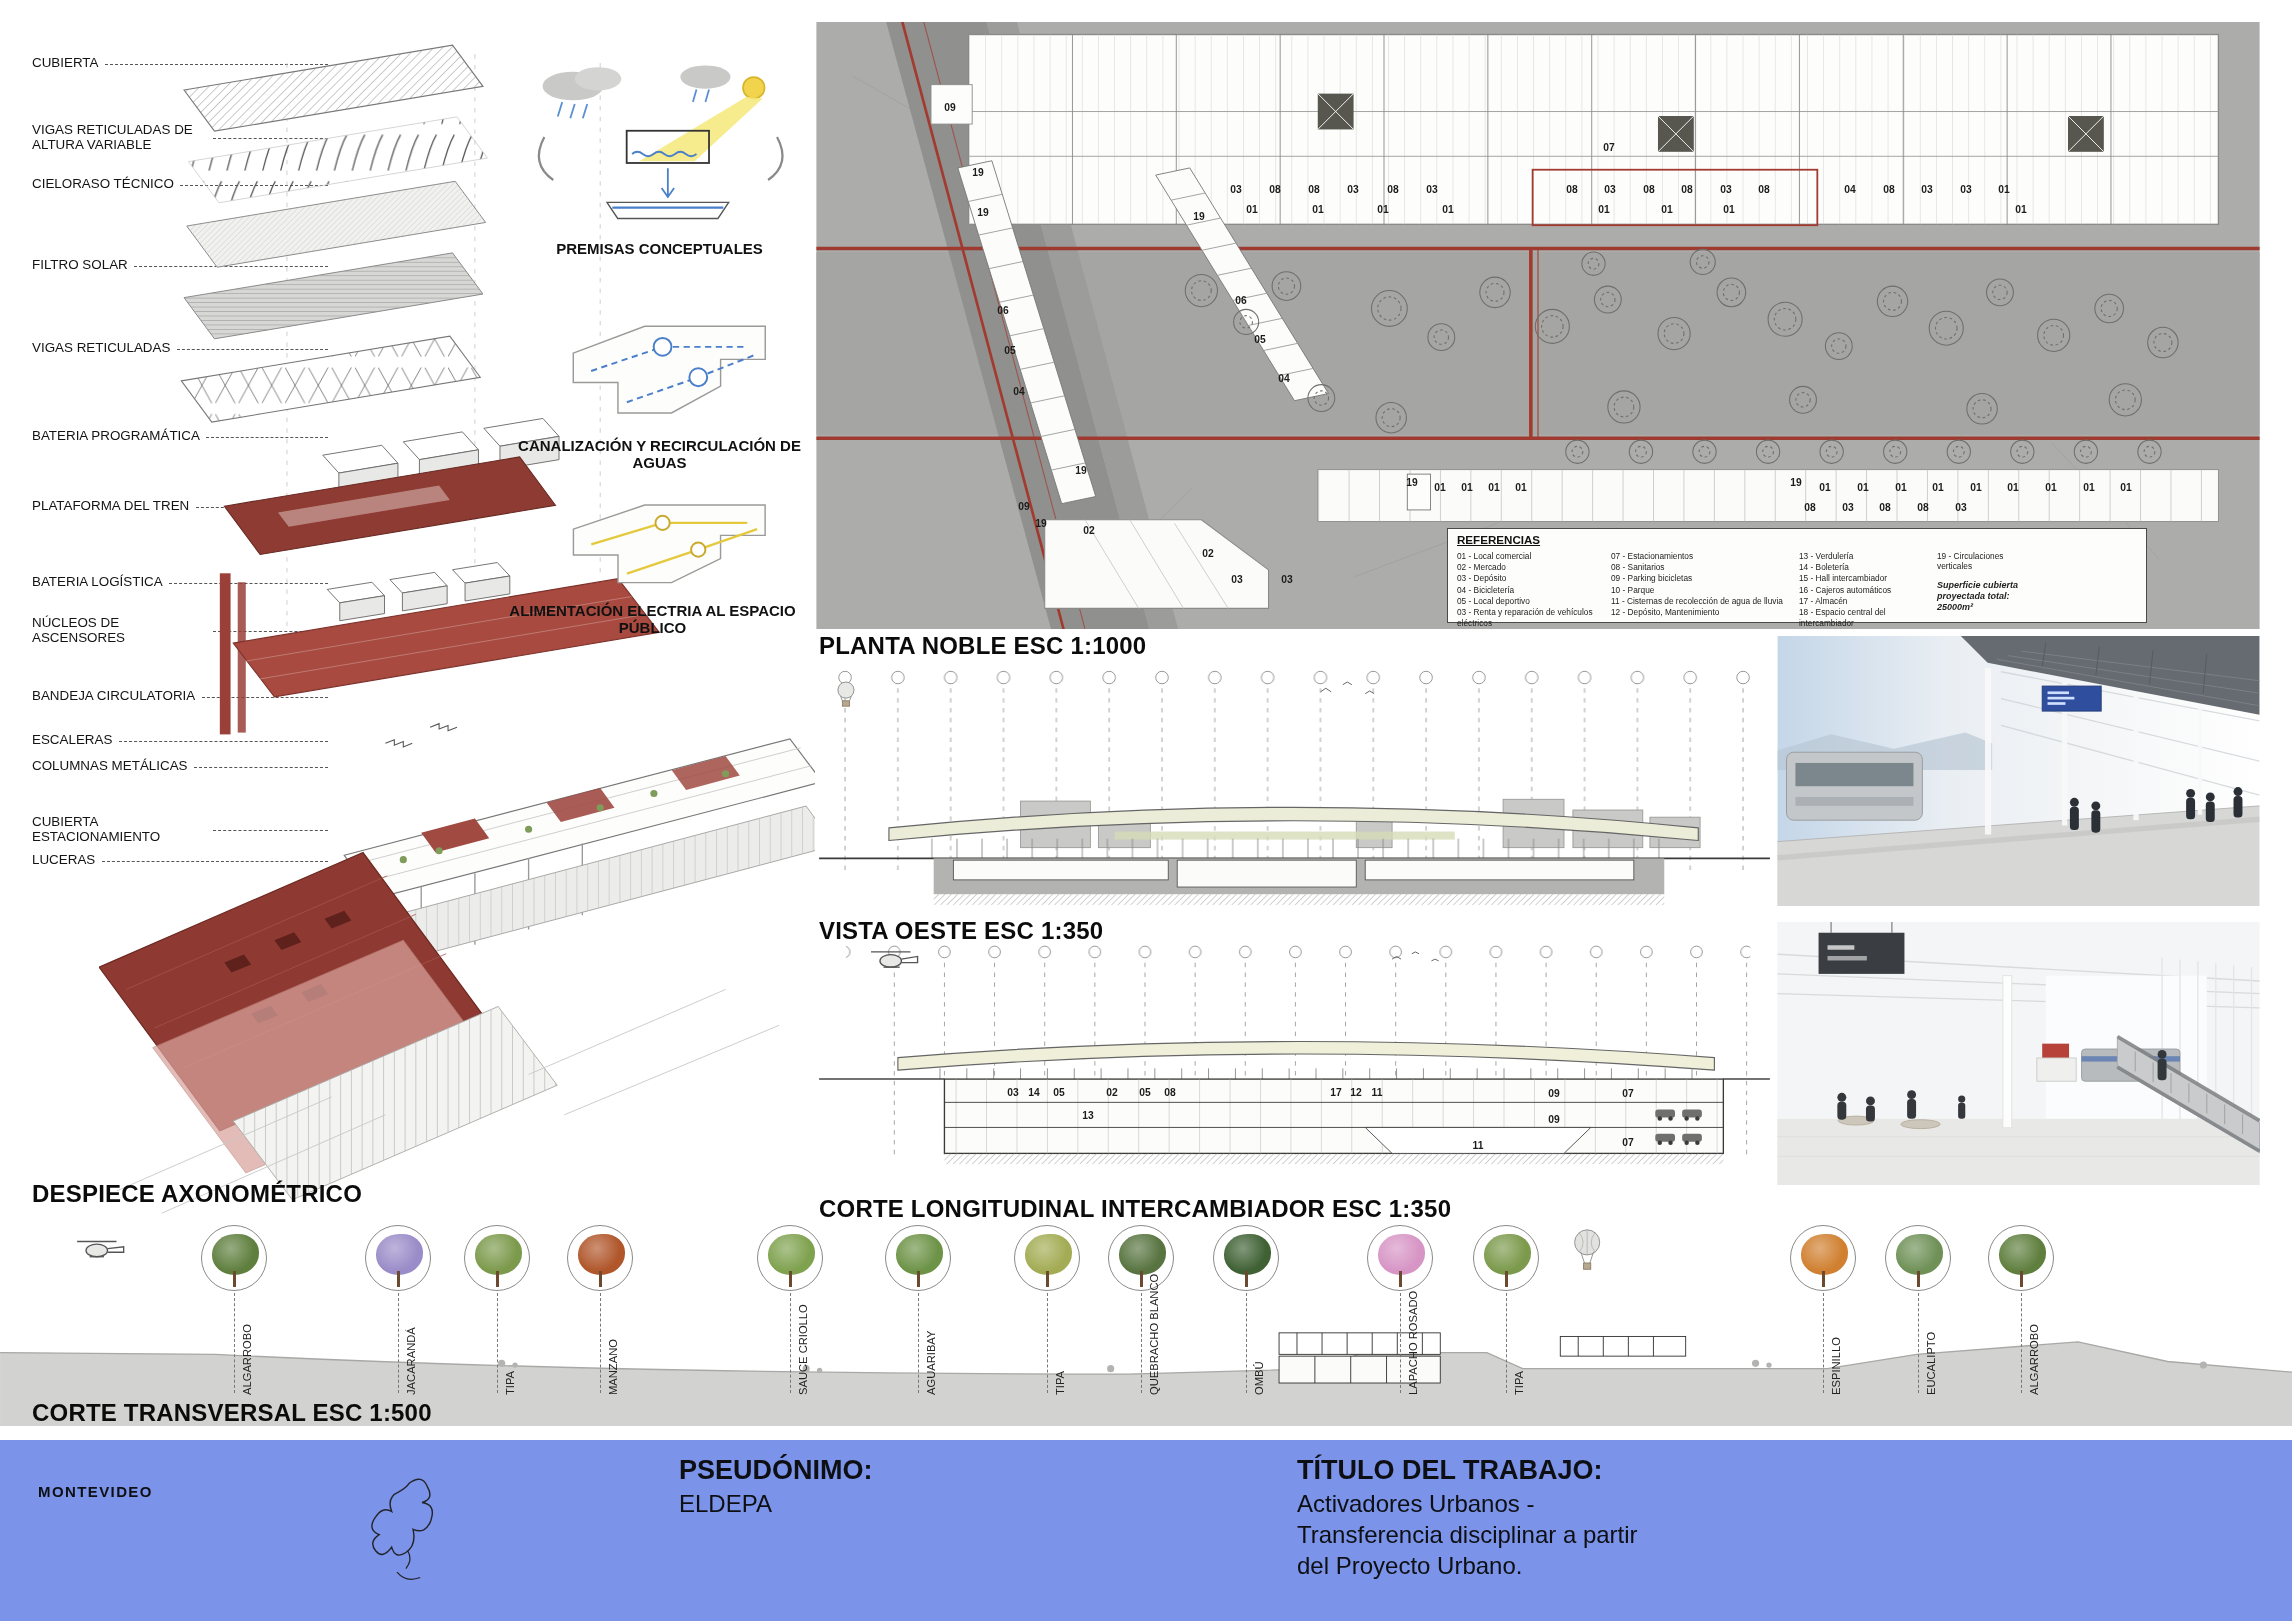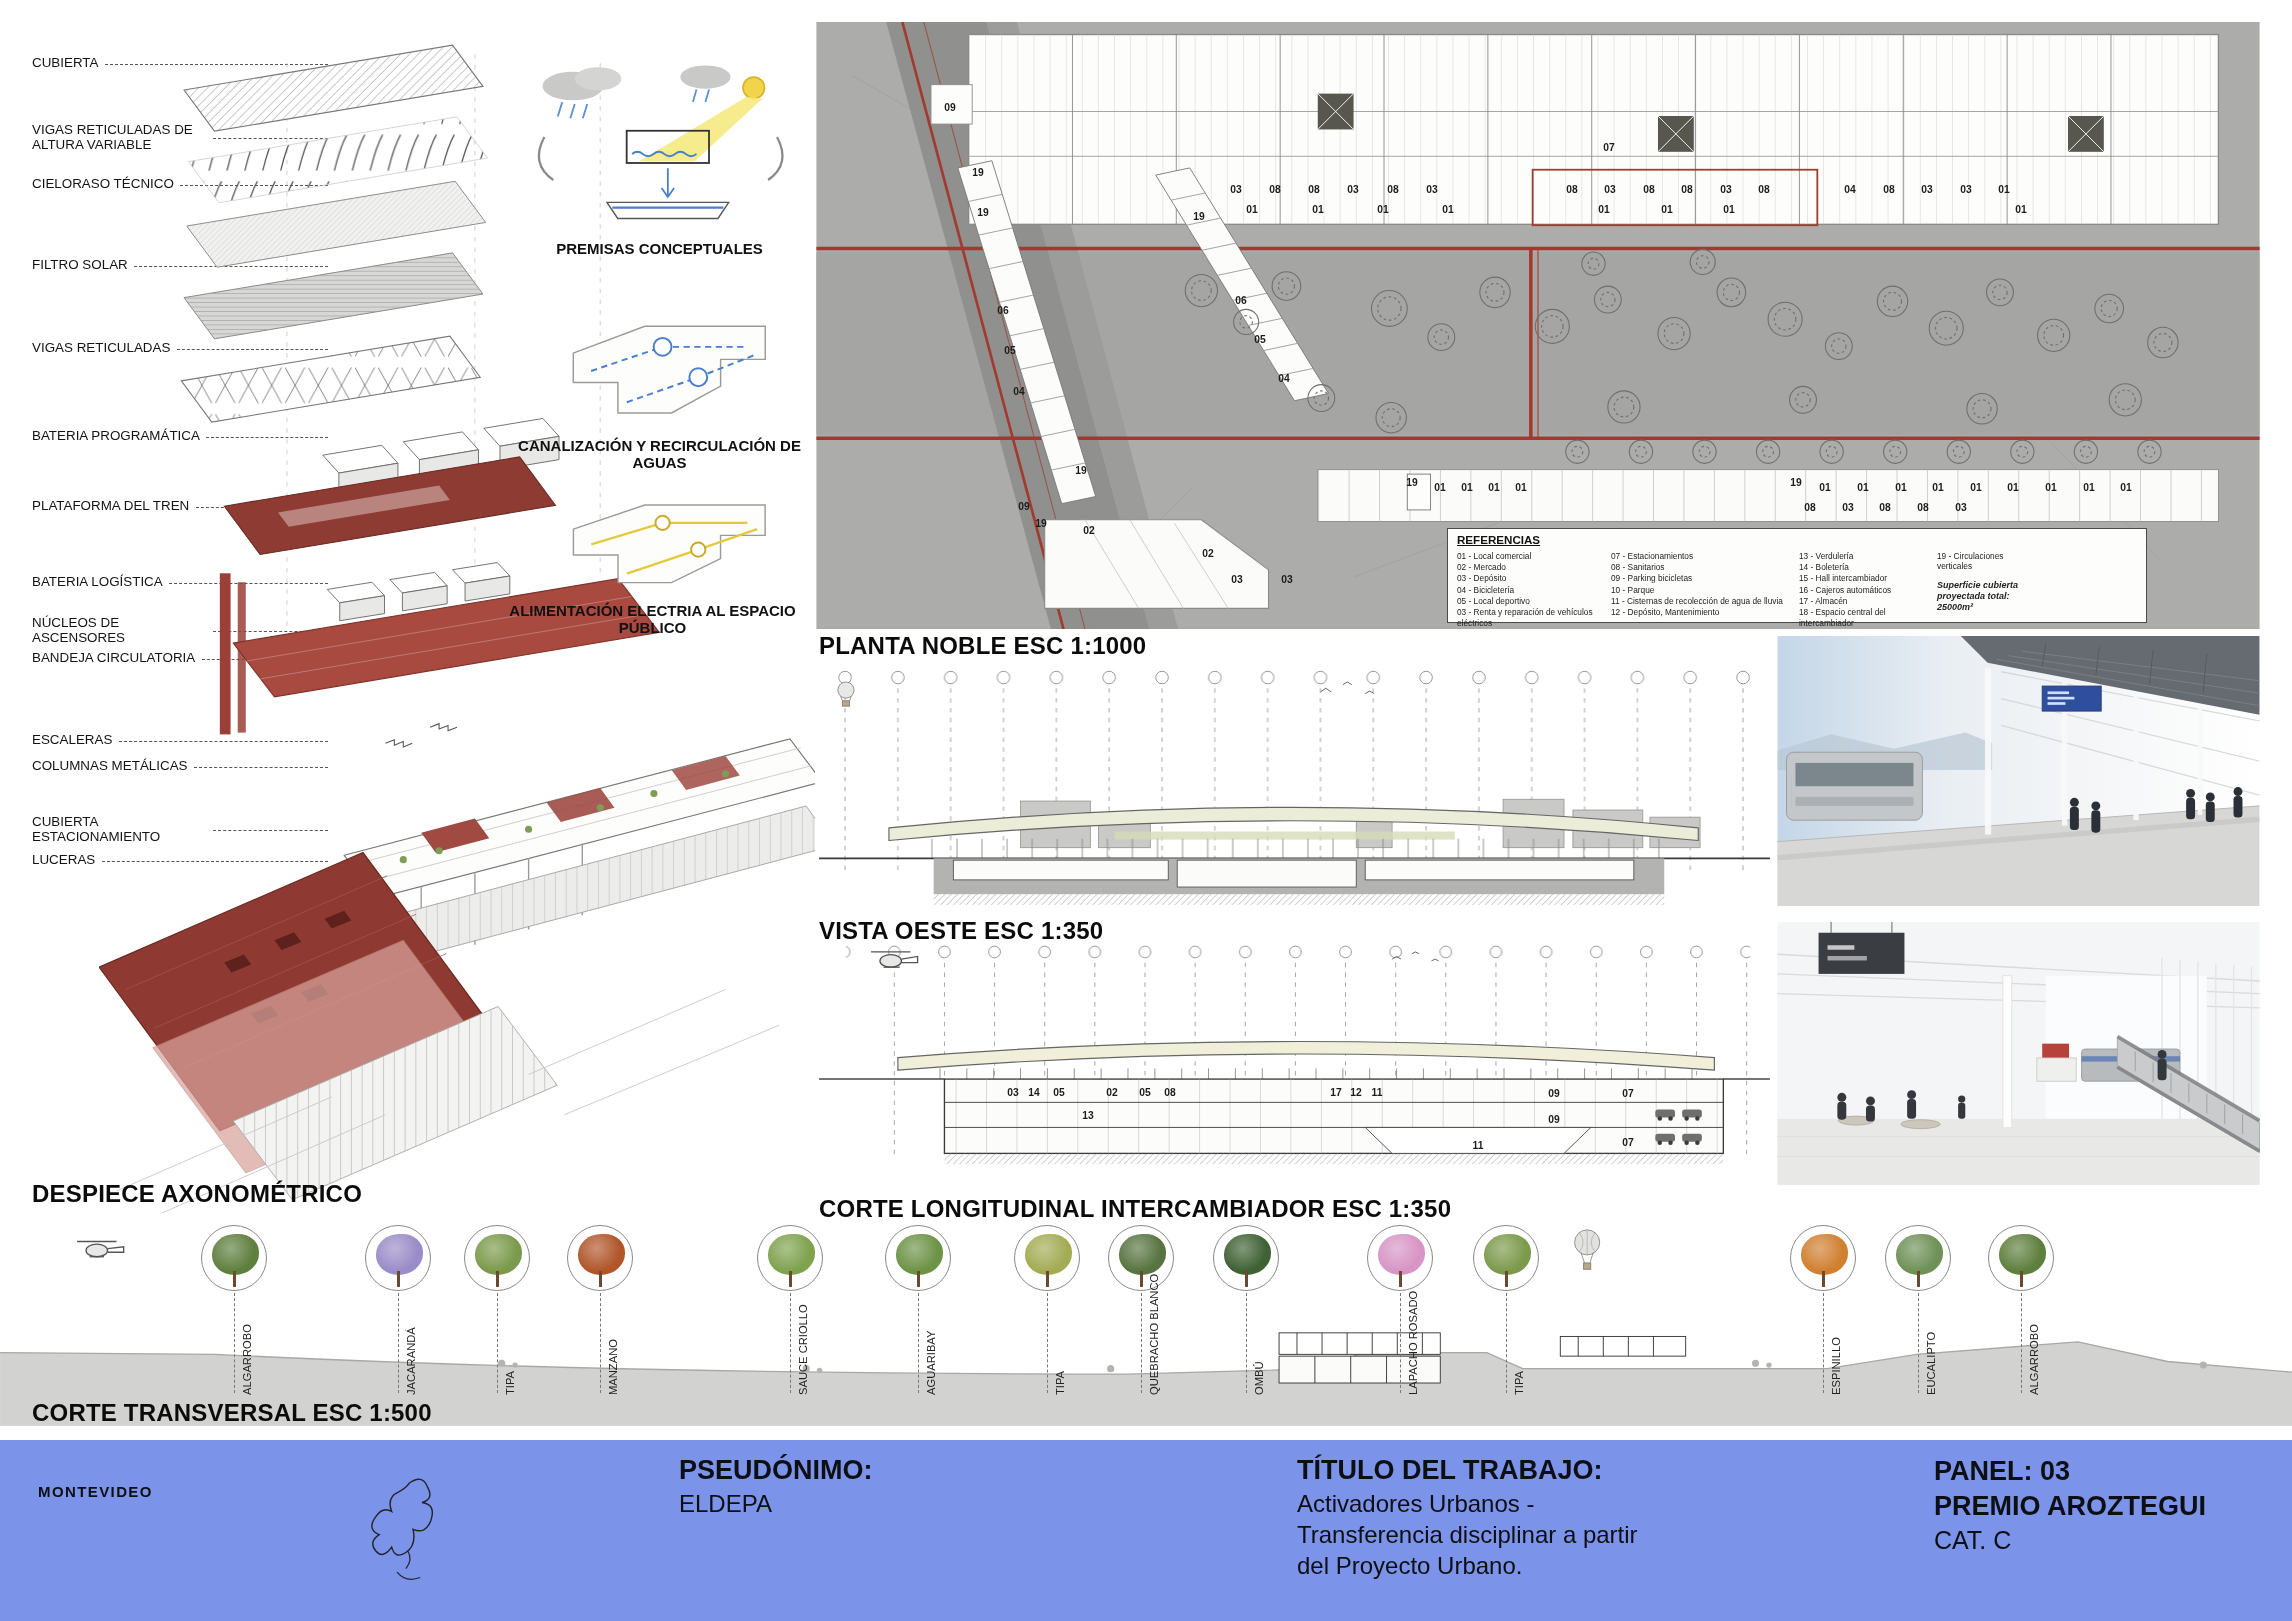--- a/index.html
+++ b/index.html
@@ -106,21 +106,21 @@
         <div class="ax-line"></div>
       </div>
       <div class="ax-label" style="top: 575px;">
         <div class="ax-text">BATERIA LOGÍSTICA</div>
         <div class="ax-line"></div>
       </div>
       <div class="ax-label" style="top: 616px;">
         <div class="ax-text">NÚCLEOS DE ASCENSORES</div>
         <div class="ax-line"></div>
       </div>
-      <div class="ax-label" style="top: 651px;">
+      <div class="ax-label" style="top: 689px;">
         <div class="ax-text">BANDEJA CIRCULATORIA</div>
         <div class="ax-line"></div>
       </div>
       <div class="ax-label" style="top: 733px;">
         <div class="ax-text">ESCALERAS</div>
         <div class="ax-line"></div>
       </div>
       <div class="ax-label" style="top: 759px;">
         <div class="ax-text">COLUMNAS METÁLICAS</div>
         <div class="ax-line"></div>
@@ -914,21 +914,16 @@
       <div class="f-value">ELDEPA</div>
     </div>
     <div class="f-block" style="left:1297px;">
       <div class="f-label">TÍTULO DEL TRABAJO:</div>
       <div>
           <div class="titulo-line">Activadores Urbanos -</div>
           <div class="titulo-line">Transferencia disciplinar a partir</div>
           <div class="titulo-line">del Proyecto Urbano.</div>
         </div>
     </div>
-    <div class="f-block" style="left:1934px;">
-      <div class="panel-line">PANEL: 03</div>
-      <div class="panel-line">PREMIO AROZTEGUI</div>
-      <div class="panel-cat">CAT. C</div>
-    </div>
   </div>
 
 </div>
 
 
 </body></html>

